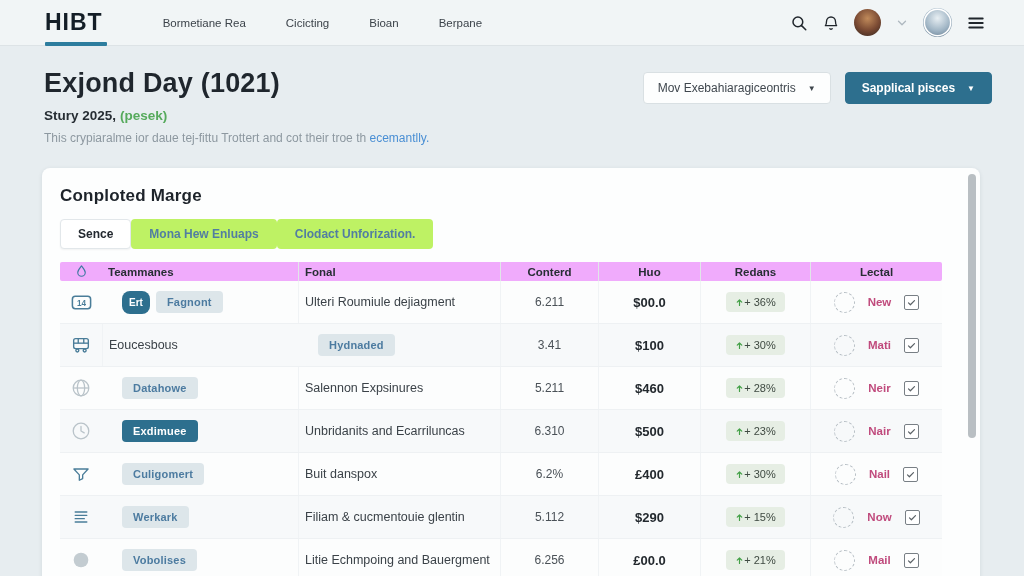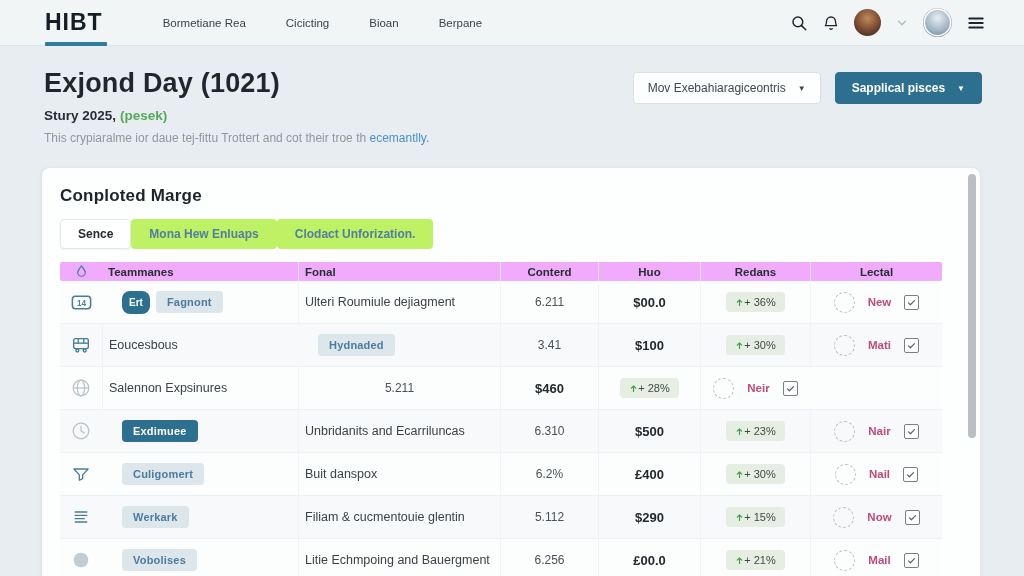--- a/index.html
+++ b/index.html
@@ -25,21 +25,21 @@
   .nav-icon svg { display:block; }
   [data-name="chevron-down-icon"] { color:#aeb8bf; }
 
   
   .page-header { padding:22px 44px 0 44px; position:relative; }
   .page-title { font-size:27px; font-weight:bold; color:#1f262d; letter-spacing:.2px; }
   .page-subtitle { margin-top:9px; font-size:13.5px; font-weight:bold; color:#272e34; }
   .page-subtitle .note { color:#56aa5c; font-weight:bold; margin-left:4px; }
   .page-desc { margin-top:8px; font-size:12px; color:#8d98a0; }
   .page-desc .link { color:#4a8fd4; cursor:pointer; }
-  .header-actions { position:absolute; right:42px; top:26px; display:flex; gap:14px; }
+  .header-actions { position:absolute; right:32px; top:26px; display:flex; gap:14px; }
   .btn { height:32px; border-radius:4px; display:inline-flex; align-items:center; gap:12px; font-size:12px; cursor:pointer; }
   .btn .caret { font-size:8px; }
   .btn-outline { background:#fdfefe; border:1px solid #d9e0e3; color:#3f474e; padding:0 14px; }
   .btn-primary { background:#2d6f8e; border:1px solid #2d6f8e; color:#fff; font-weight:bold; padding:0 16px; }
 
   
   .card {
     position:absolute; left:42px; right:44px; top:168px; bottom:-20px;
     background:#fdfefe; border-radius:8px; box-shadow:0 1px 4px rgba(30,45,55,.10);
     padding:18px 20px 0 18px;
@@ -286,20 +286,24 @@
         </div>
 
         <div class="trow" data-name="table-row">
           <span class="cell icon-cell muted" data-name="globe-icon">
             <svg width="22" height="22" viewBox="0 0 24 24" fill="none" stroke="currentColor" stroke-width="1.4">
               <circle cx="12" cy="12" r="8.5"></circle>
               <ellipse cx="12" cy="12" rx="4" ry="8.5"></ellipse>
               <line x1="3.5" y1="12" x2="20.5" y2="12"></line>
             </svg>
           </span>
+          <span class="cell badge-cell" data-name="teammanes-cell">
+
+            <span class="badge" data-name="team-badge">Datahowe</span>
+          </span>
           <span class="cell sep fonal" data-name="fonal-cell">Salennon Expsinures</span>
           <span class="cell sep center conterd" data-name="conterd-cell">5.211</span>
           <span class="cell sep center huo" data-name="huo-cell">$460</span>
           <span class="cell sep center" data-name="redans-cell">
             <span class="redans-badge" data-name="redans-badge">
               <span class="up" data-name="arrow-up-icon">
                 <svg width="9" height="9" viewBox="0 0 24 24" fill="none" stroke="currentColor" stroke-width="3.2" stroke-linecap="round" stroke-linejoin="round">
                   <path d="M12 20V5M6 11l6-6 6 6"></path>
                 </svg>
               </span>

